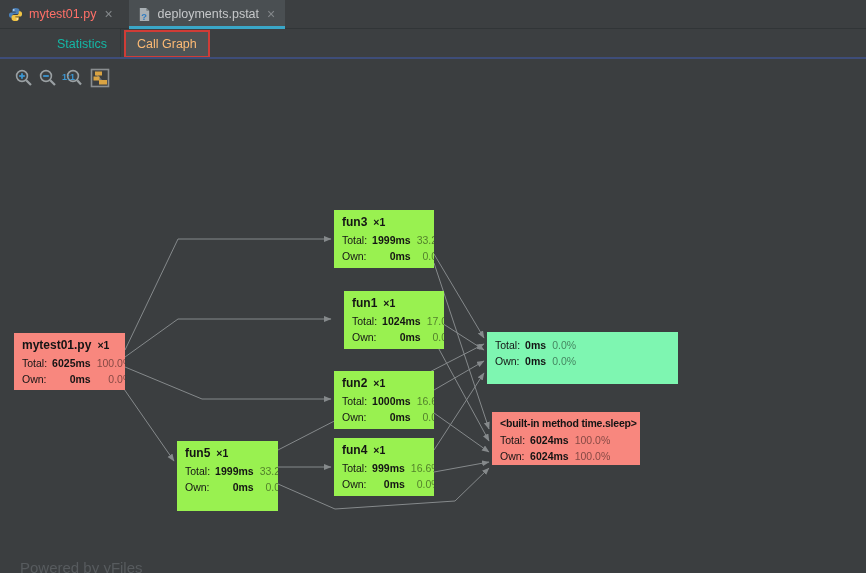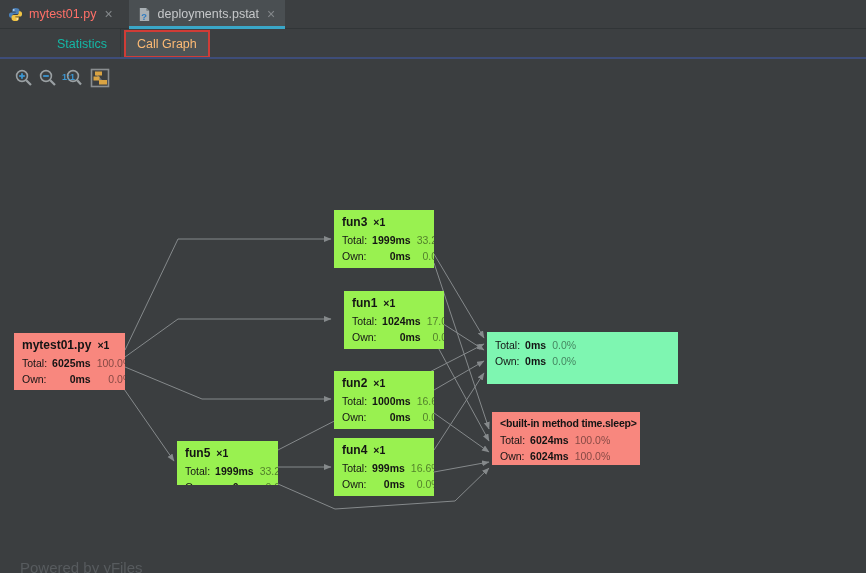--- a/index.html
+++ b/index.html
@@ -251,21 +251,21 @@
             <td class="pct">16.6%</td>
           </tr>
           <tr>
             <td class="lbl">Own:</td>
             <td class="val">0ms</td>
             <td class="pct">0.0%</td>
           </tr>
         </tbody>
       </table>
     </div>
-    <div class="gnode" style="left: 177px; top: 441px; width: 101px; height: 44px; background: rgb(153, 241, 80);">
+    <div class="gnode" style="left: 177px; top: 441px; width: 101px; height: 70px; background: rgb(153, 241, 80);">
       <div class="gnode-head">
         <span class="gnode-title">fun5</span>
         <span class="gnode-count">×1</span>
       </div>
       <table class="gnode-stats">
         <tbody>
           <tr>
             <td class="lbl">Total:</td>
             <td class="val">1999ms</td>
             <td class="pct">33.2%</td>

